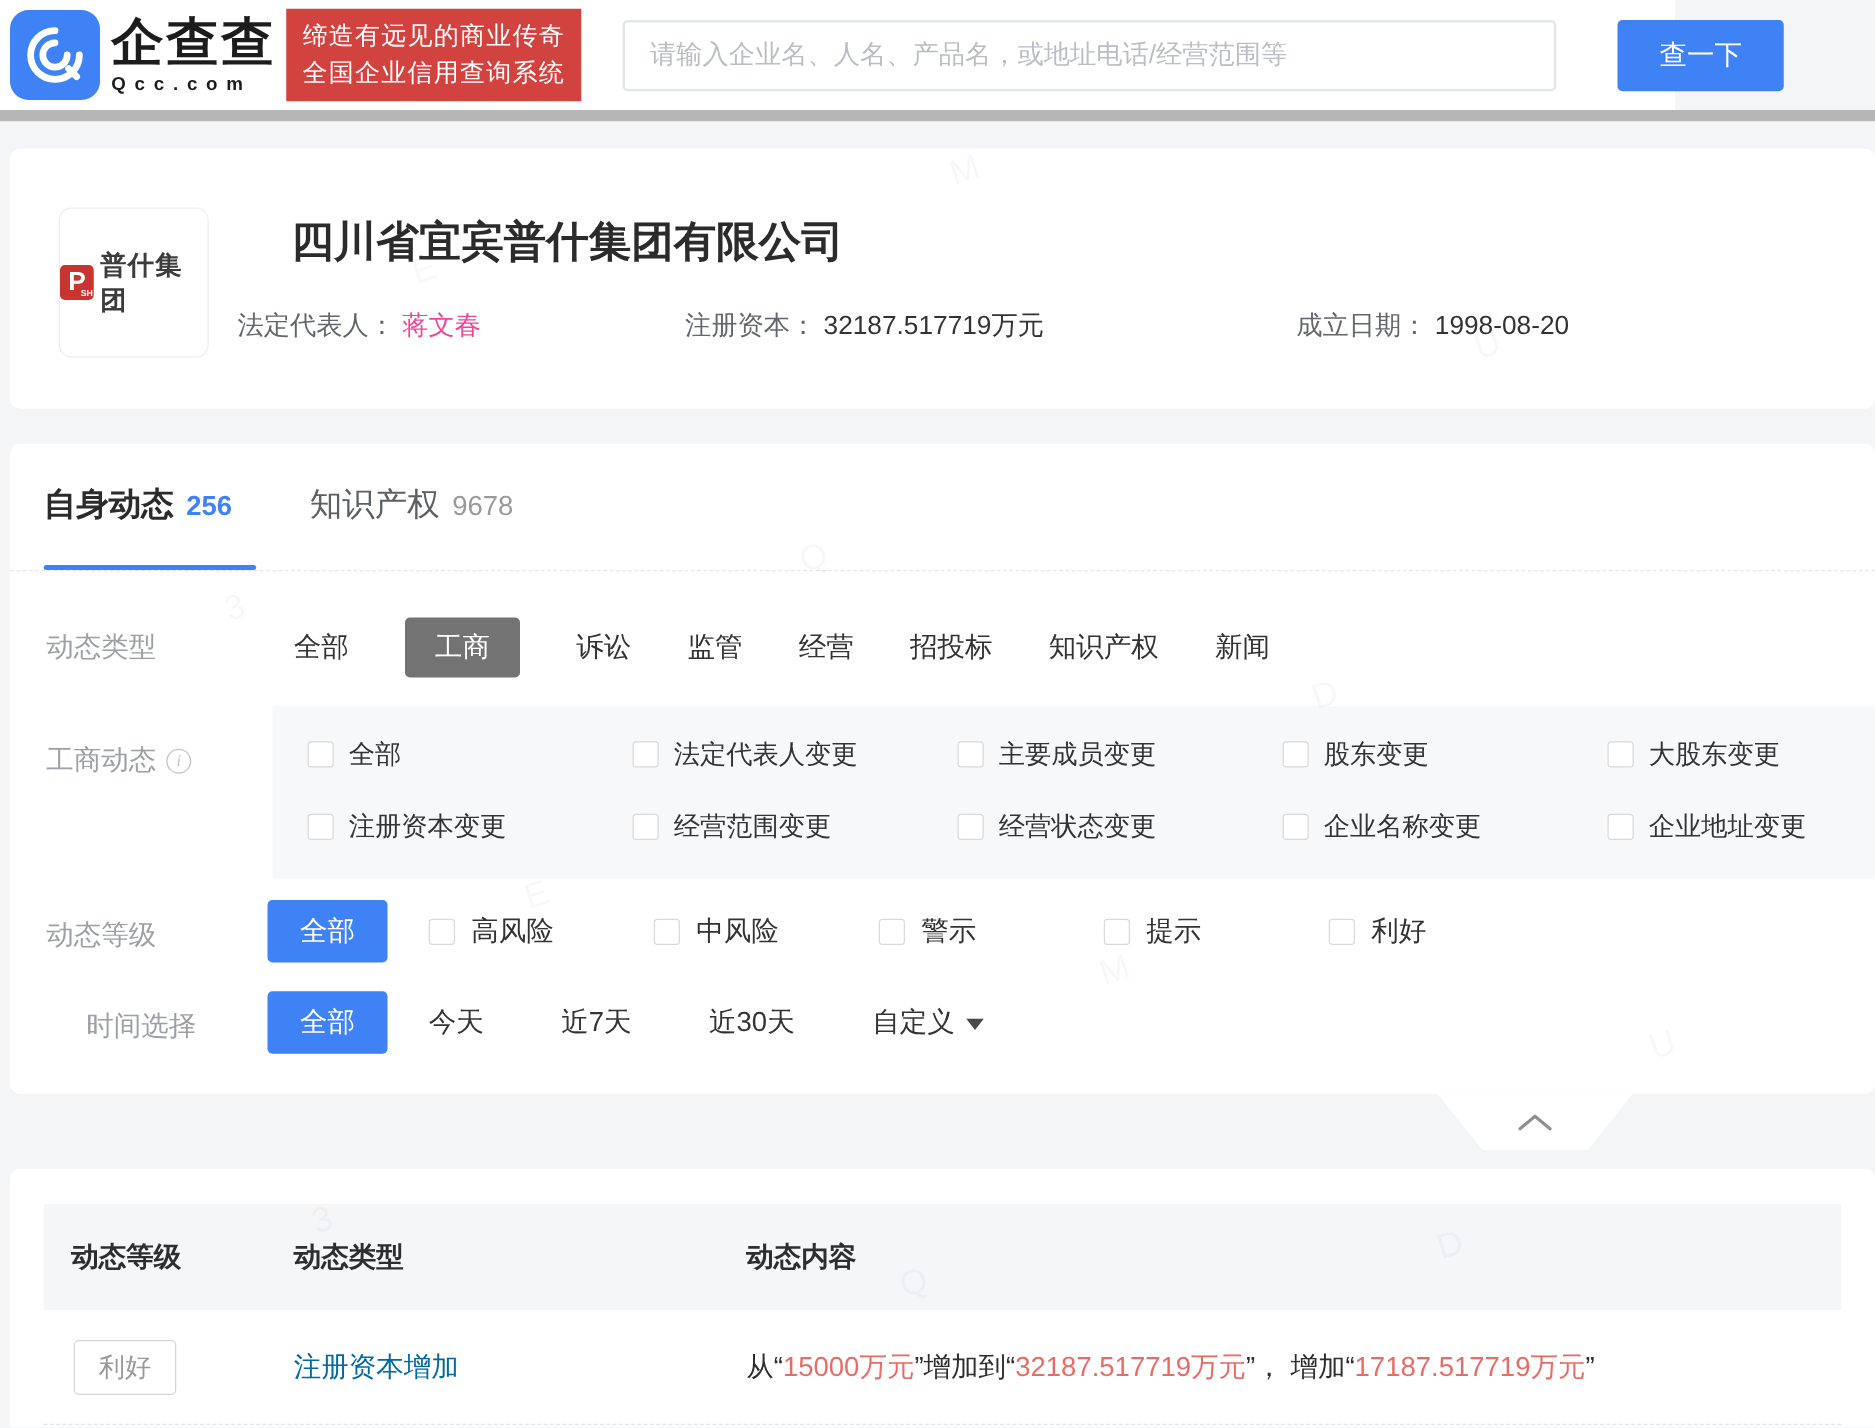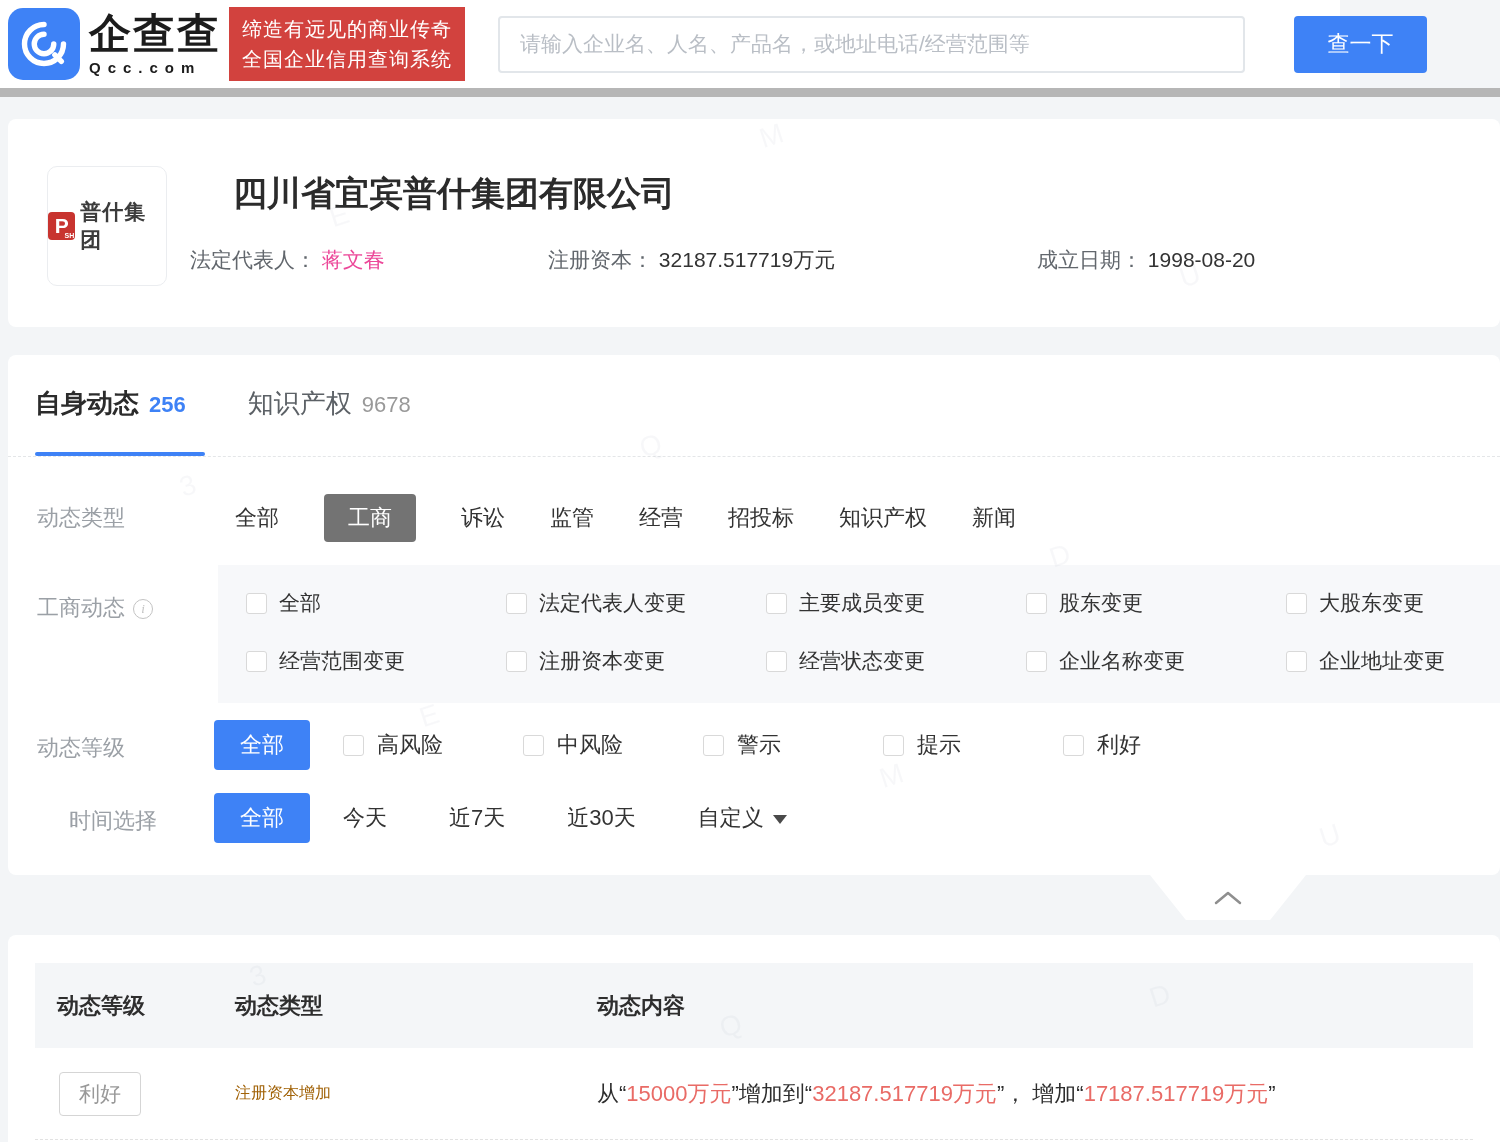--- a/index.html
+++ b/index.html
@@ -70,21 +70,21 @@
   .lvl-grp .cb-lab { margin-left:13px; font-size:22px; color:#333; white-space:nowrap; }
   .time-opt { font-size:22px; color:#333; cursor:pointer; margin-right:62px; white-space:nowrap; }
   .caret-down { display:inline-block; width:0; height:0; border-left:7px solid transparent; border-right:7px solid transparent; border-top:9px solid #4a4a4a; margin-left:9px; vertical-align:1px; }
 
   .collapse-tab { position:absolute; top:875px; left:1150px; width:156px; height:45px; background:#fff; clip-path:polygon(0 0,100% 0,77% 100%,23% 100%); display:flex; align-items:center; justify-content:center; cursor:pointer; }
 
   
   .tbl-head { position:absolute; left:27px; right:27px; top:28px; height:85px; background:#F4F6F8; display:grid; grid-template-columns:178px 362px 1fr; align-items:center; padding-left:22px; font-size:22px; color:#2e2e2e; font-weight:600; }
   .tbl-row { position:absolute; left:27px; right:27px; top:113px; height:92px; display:grid; grid-template-columns:178px 362px 1fr; align-items:center; padding-left:22px; border-bottom:1px dashed #E2E2E2; }
   .badge { display:inline-block; border:1px solid #D5D5D5; border-radius:4px; padding:7px 19px; color:#999; font-size:21px; margin-left:2px; }
-  .cell-type { font-size:16px; color:#a16207; }
+  .cell-type { font-size:22px; color:#0369a1; }
   .cell-content { font-size:22px; color:#2e2e2e; white-space:nowrap; }
   .cell-content .red { color:#E96B66; }
 
   
   .wm { position:absolute; font-size:28px; color:#6E7B96; opacity:0.05; transform:rotate(-18deg); pointer-events:none; z-index:9; }
 </style>
 </head>
 <body>
 
 <div class="header">
@@ -181,25 +181,25 @@
           <span class="cb-lab">股东变更</span>
         </span>
       <span class="cb-item">
           <span class="checkbox"></span>
           <span class="cb-lab">大股东变更</span>
         </span>
     </div>
     <div class="cb-row r2">
       <span class="cb-item">
           <span class="checkbox"></span>
+          <span class="cb-lab">注册资本变更</span>
+        </span>
+      <span class="cb-item">
+          <span class="checkbox"></span>
           <span class="cb-lab">经营范围变更</span>
-        </span>
-      <span class="cb-item">
-          <span class="checkbox"></span>
-          <span class="cb-lab">注册资本变更</span>
         </span>
       <span class="cb-item">
           <span class="checkbox"></span>
           <span class="cb-lab">经营状态变更</span>
         </span>
       <span class="cb-item">
           <span class="checkbox"></span>
           <span class="cb-lab">企业名称变更</span>
         </span>
       <span class="cb-item">

